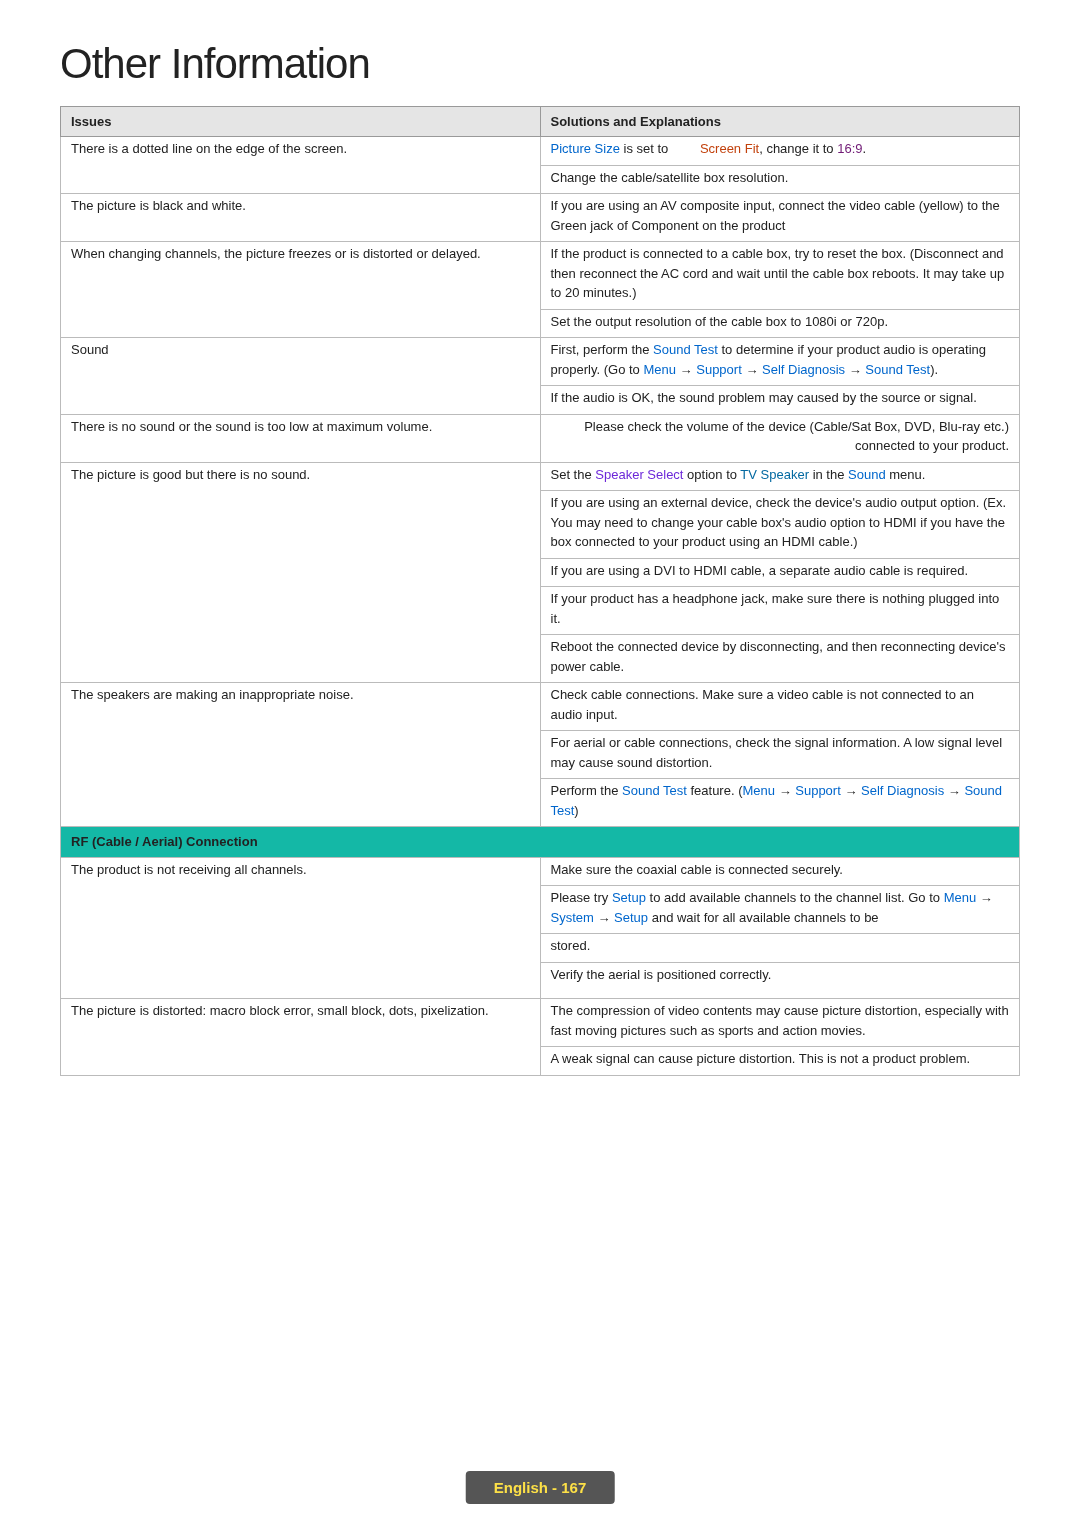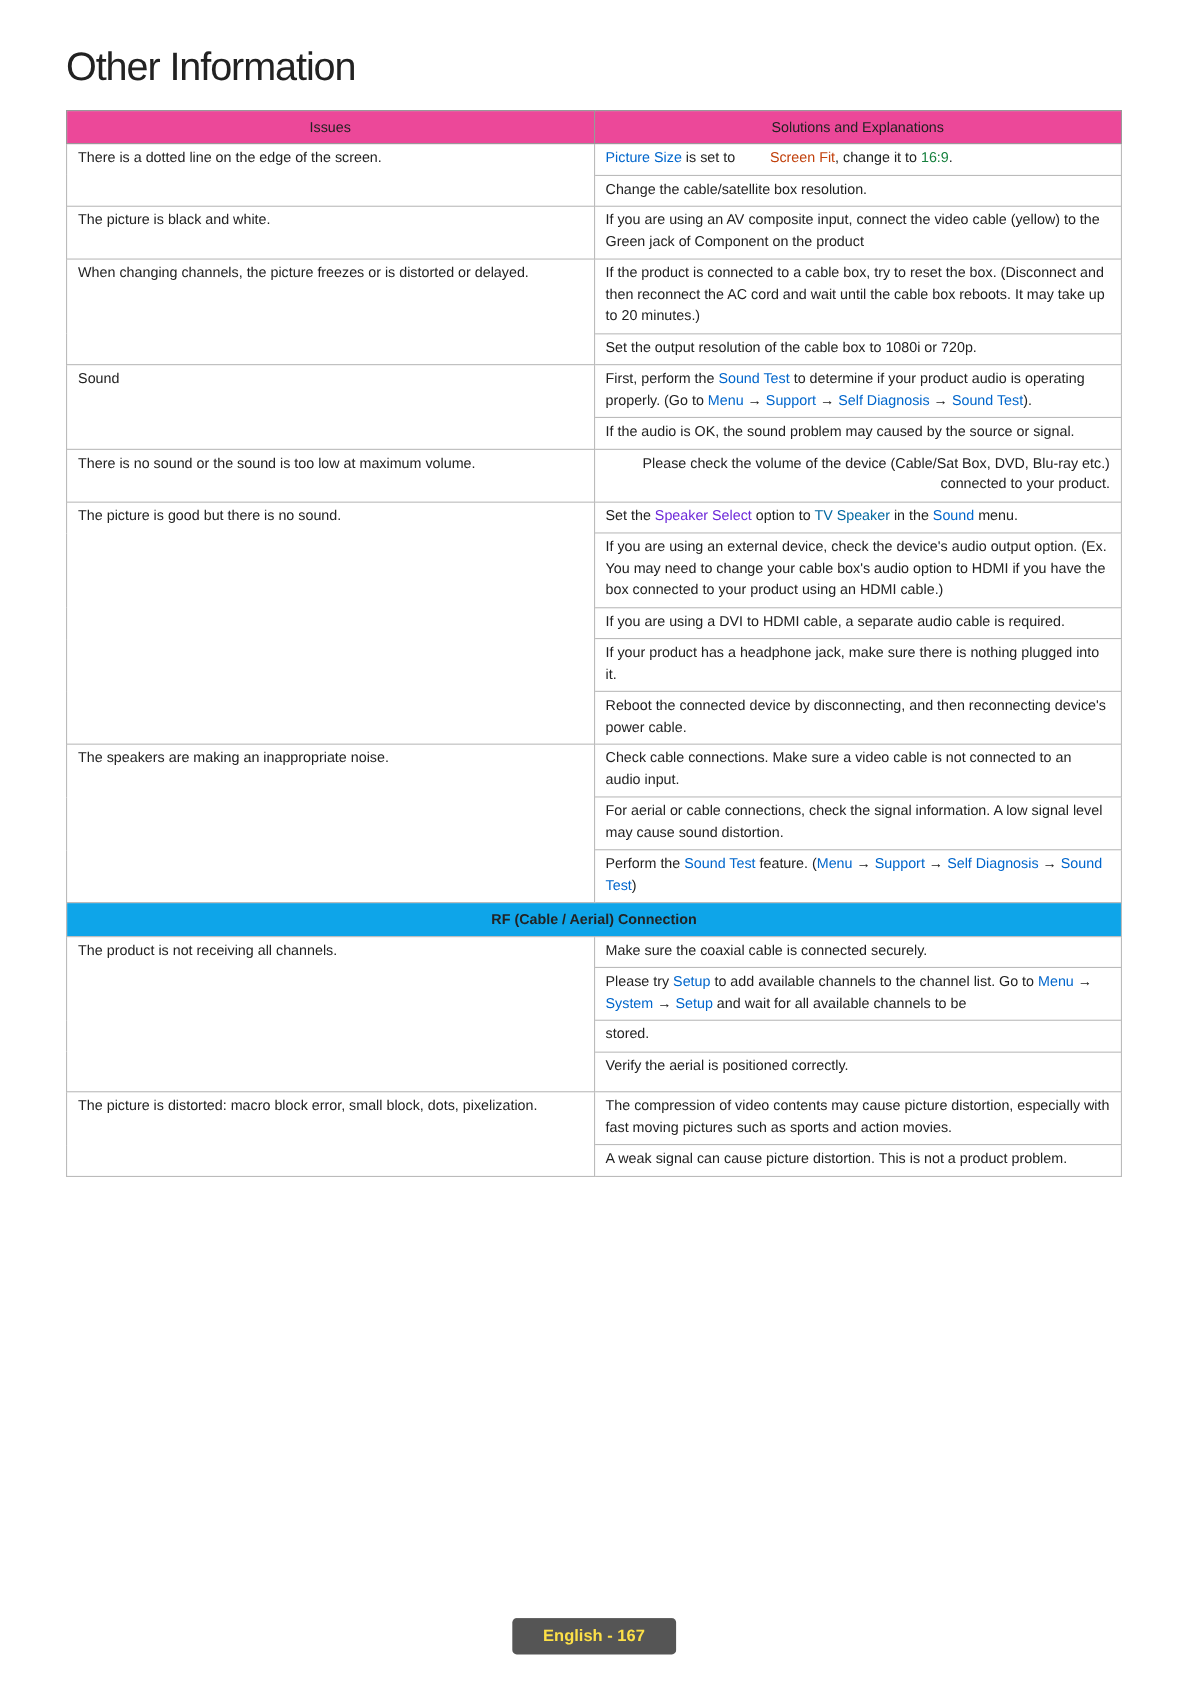--- a/index.html
+++ b/index.html
@@ -6,56 +6,55 @@
     body {
       font-family: Arial, Helvetica, sans-serif;
       font-size: 13px;
       background: #fff;
       color: #222;
       width: 1080px;
       min-height: 1534px;
       padding: 40px 60px 80px 60px;
     }
     h1 {
-      font-size: 36px;
+      font-size: 42px;
       font-weight: 300;
       margin-bottom: 18px;
       color: #222;
       letter-spacing: -1px;
     }
     table {
       width: 100%;
       border-collapse: collapse;
       border: 1px solid #999;
     }
     thead tr th {
-      background: #ec4899;
+      background: #e5e5e5;
       border: 1px solid #999;
       padding: 7px 10px;
-      text-align: center;
+      text-align: left;
       font-size: 13px;
-      font-weight: normal;
+      font-weight: bold;
     }
     tbody tr td {
       border: 1px solid #bbb;
       padding: 2px 10px;
       vertical-align: top;
       font-size: 13px;
       line-height: 1.5;
     }
     tbody tr td:first-child {
       width: 220px;
       min-width: 180px;
     }
     .link-blue { color: #0066cc; text-decoration: none; }
     .separator-row td {
-      background: #0ea5e9;
+      background: #14b8a6;
       font-weight: bold;
       padding: 5px 10px;
-      text-align: center;
     }
     .page-footer {
       position: fixed;
       bottom: 30px;
       left: 50%;
       transform: translateX(-50%);
       background: #555;
       color: #fde047;
       padding: 8px 28px;
       border-radius: 4px;
@@ -72,21 +71,21 @@
   <thead>
     <tr>
       <th>Issues</th>
       <th>Solutions and Explanations</th>
     </tr>
   </thead>
   <tbody id="table-body">
   <tr>
         <td rowspan="2">There is a dotted line on the edge of the screen.</td>
         <td>
-          <p style="margin-bottom:4px;"><a class="link-blue" style="color:#0066cc;">Picture Size</a><span> is set to </span><a class="link-blue" style="color:#c2410c;margin-left:28px;">Screen Fit</a><span>, change it to </span><a class="link-blue" style="color:#15803d;">16:9</a><span>.</span></p>
+          <p style="margin-bottom:4px;"><a class="link-blue" style="color:#0066cc;">Picture Size</a><span> is set to </span><a class="link-blue" style="color:#c2410c;margin-left:28px;">Screen Fit</a><span>, change it to </span><a class="link-blue" style="color:#701a75;">16:9</a><span>.</span></p>
         </td>
       </tr>
       <tr>
         <td>
           <p style="margin-bottom:4px;">Change the cable/satellite box resolution.</p>
         </td>
       </tr>
       <tr>
         <td>The picture is black and white.</td>
         <td>

